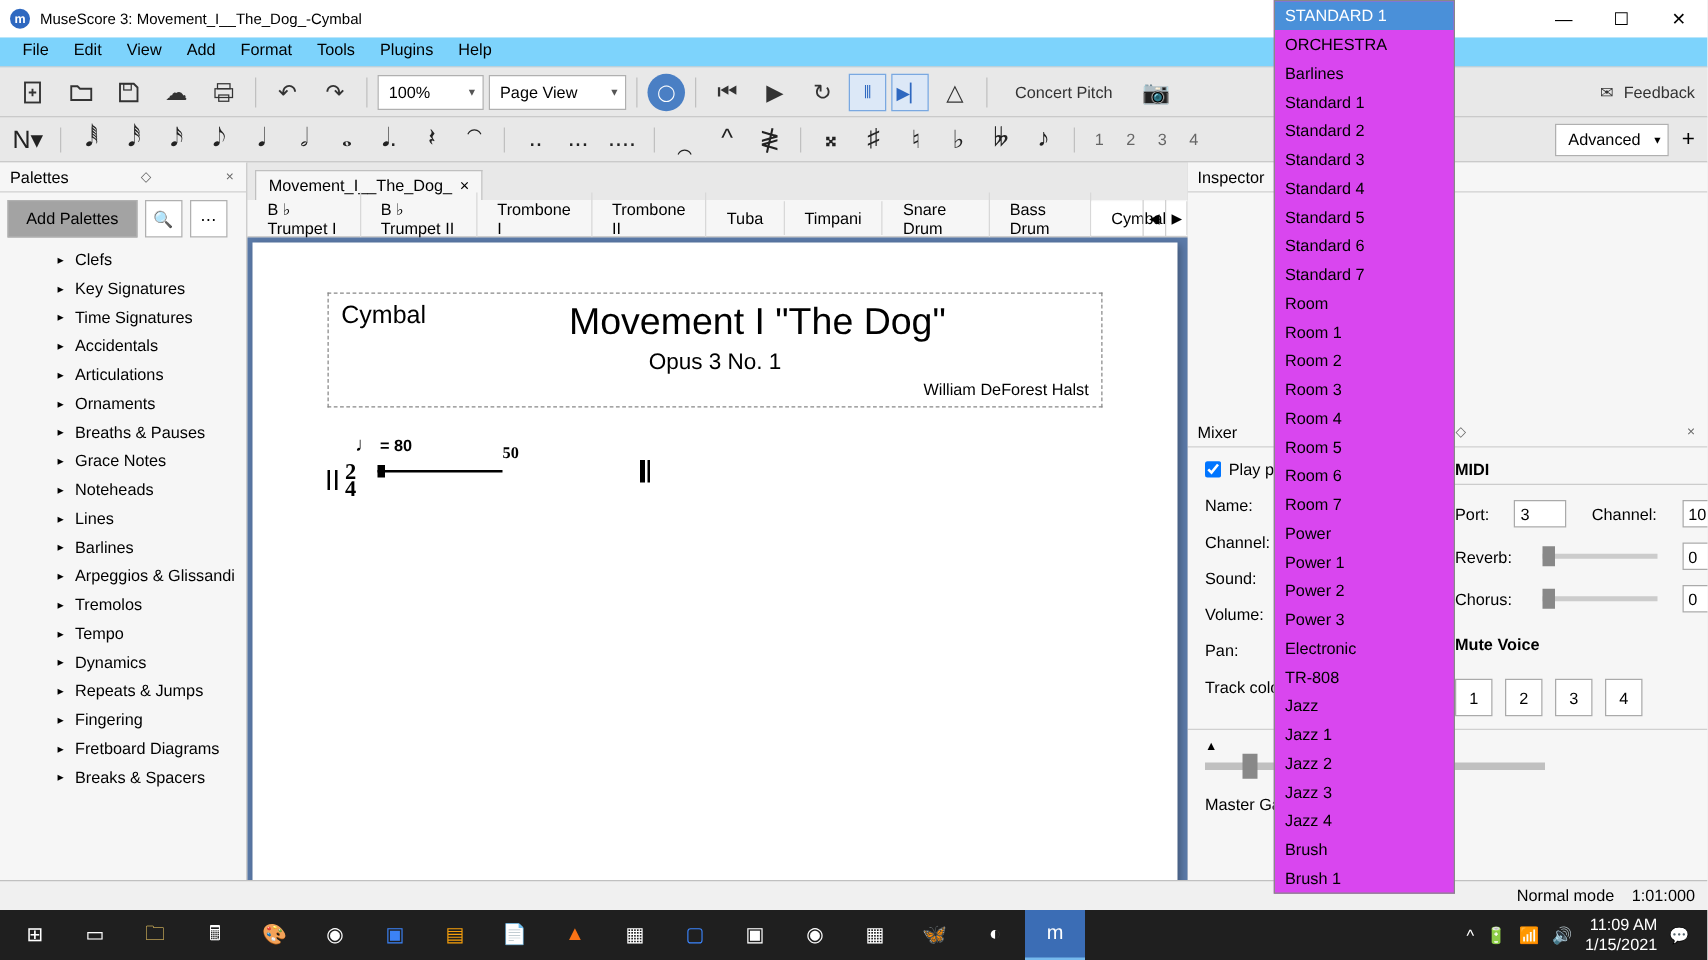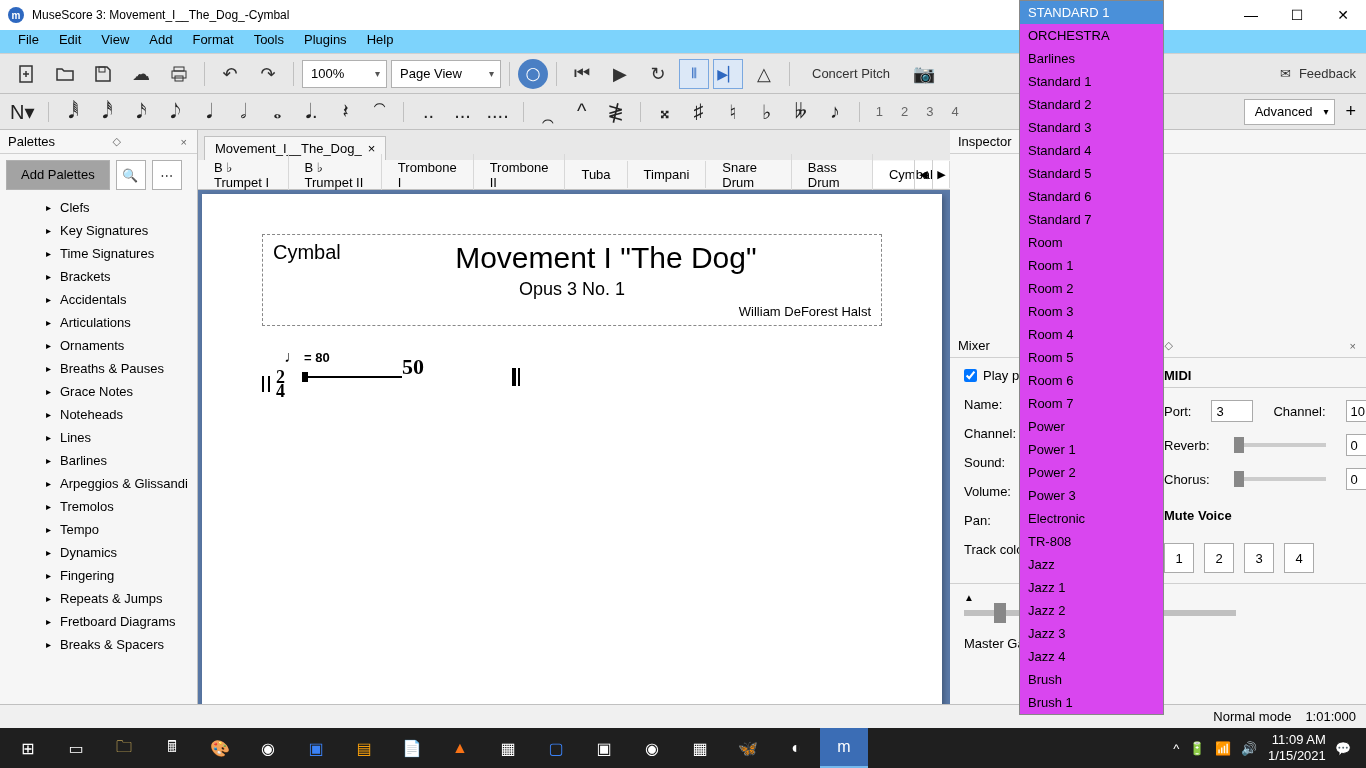--- a/index.html
+++ b/index.html
@@ -62,21 +62,21 @@
 .part-tabs .scroll-arrows div { width:18px; display:flex;align-items:center;justify-content:center;border-left:1px solid #d0d0d0; font-size:11px;}
 .score-canvas { flex:1; background:#5b7aa8; overflow:auto; position:relative; }
 .page { position:absolute; left:4px; top:4px; width:740px; height:520px; background:#fff; box-shadow: 2px 2px 6px rgba(0,0,0,0.3); padding: 40px 60px; font-family: Georgia, 'Times New Roman', serif;}
 .page .dashed-box { border:1px dashed #888; padding: 6px 10px; }
 .page .instrument-name { font-size: 20px; text-align:left; float:left;}
 .page .score-title { text-align:center; font-size: 30px;}
 .page .score-subtitle { text-align:center; font-size: 18px; margin-top:4px;}
 .page .composer { text-align:right; font-size: 13px; margin-top:4px;}
 .page .staff { margin-top: 30px; position:relative; height: 60px; }
 .page .tempo { position:absolute; left:22px; top:-8px; font-weight:bold; font-size:16px; font-family:Georgia,serif;}
-.page .mm-rest { position:absolute; left:140px; top:-2px; font-weight:bold; font-size:22px; font-family:Georgia,serif;}
+.page .mm-rest { position:absolute; left:140px; top:-2px; font-weight:bold; font-size:13px; font-family:Georgia,serif;}
 
 
 .right-panels { width: 416px; background:#f6f6f6; display:flex; flex-direction:column; }
 .panel-small-header { height:24px; padding:4px 8px; display:flex;align-items:center; border-bottom:1px solid #d0d0d0; font-size:12px;}
 .panel-small-header .ctrl { margin-left:auto; font-size:11px; color:#666; padding:0 2px;}
 .mixer-body { padding: 10px 14px; display:flex; gap:20px; }
 .mixer-left { flex: 0 0 180px; display:flex; flex-direction:column; gap: 14px; font-size:13px;}
 .mixer-left .row { display:flex; align-items:center; }
 .mixer-left .label { width: 70px; }
 .mixer-left .checkbox-row { display:flex; align-items:center; gap:6px;}
@@ -242,35 +242,34 @@
     </div>
     <div class="palette-toolbar">
       <div class="add-btn">Add Palettes</div>
       <div class="icon-btn">🔍</div>
       <div class="icon-btn">⋯</div>
     </div>
     <div class="palette-list" id="palette-list">
         <div class="palette-item">Clefs</div>
         <div class="palette-item">Key Signatures</div>
         <div class="palette-item">Time Signatures</div>
-        <div class="palette-item">Brackets</div>
         <div class="palette-item">Accidentals</div>
         <div class="palette-item">Articulations</div>
         <div class="palette-item">Ornaments</div>
         <div class="palette-item">Breaths &amp; Pauses</div>
         <div class="palette-item">Grace Notes</div>
         <div class="palette-item">Noteheads</div>
         <div class="palette-item">Lines</div>
         <div class="palette-item">Barlines</div>
         <div class="palette-item">Arpeggios &amp; Glissandi</div>
         <div class="palette-item">Tremolos</div>
         <div class="palette-item">Tempo</div>
         <div class="palette-item">Dynamics</div>
+        <div class="palette-item">Repeats &amp; Jumps</div>
         <div class="palette-item">Fingering</div>
-        <div class="palette-item">Repeats &amp; Jumps</div>
         <div class="palette-item">Fretboard Diagrams</div>
         <div class="palette-item">Breaks &amp; Spacers</div>
       </div>
   </div>
 
   <div class="score-area">
     <div class="doc-tabs">
       <div class="doc-tab">
         <span>Movement_I__The_Dog_</span>
         <span>×</span>

